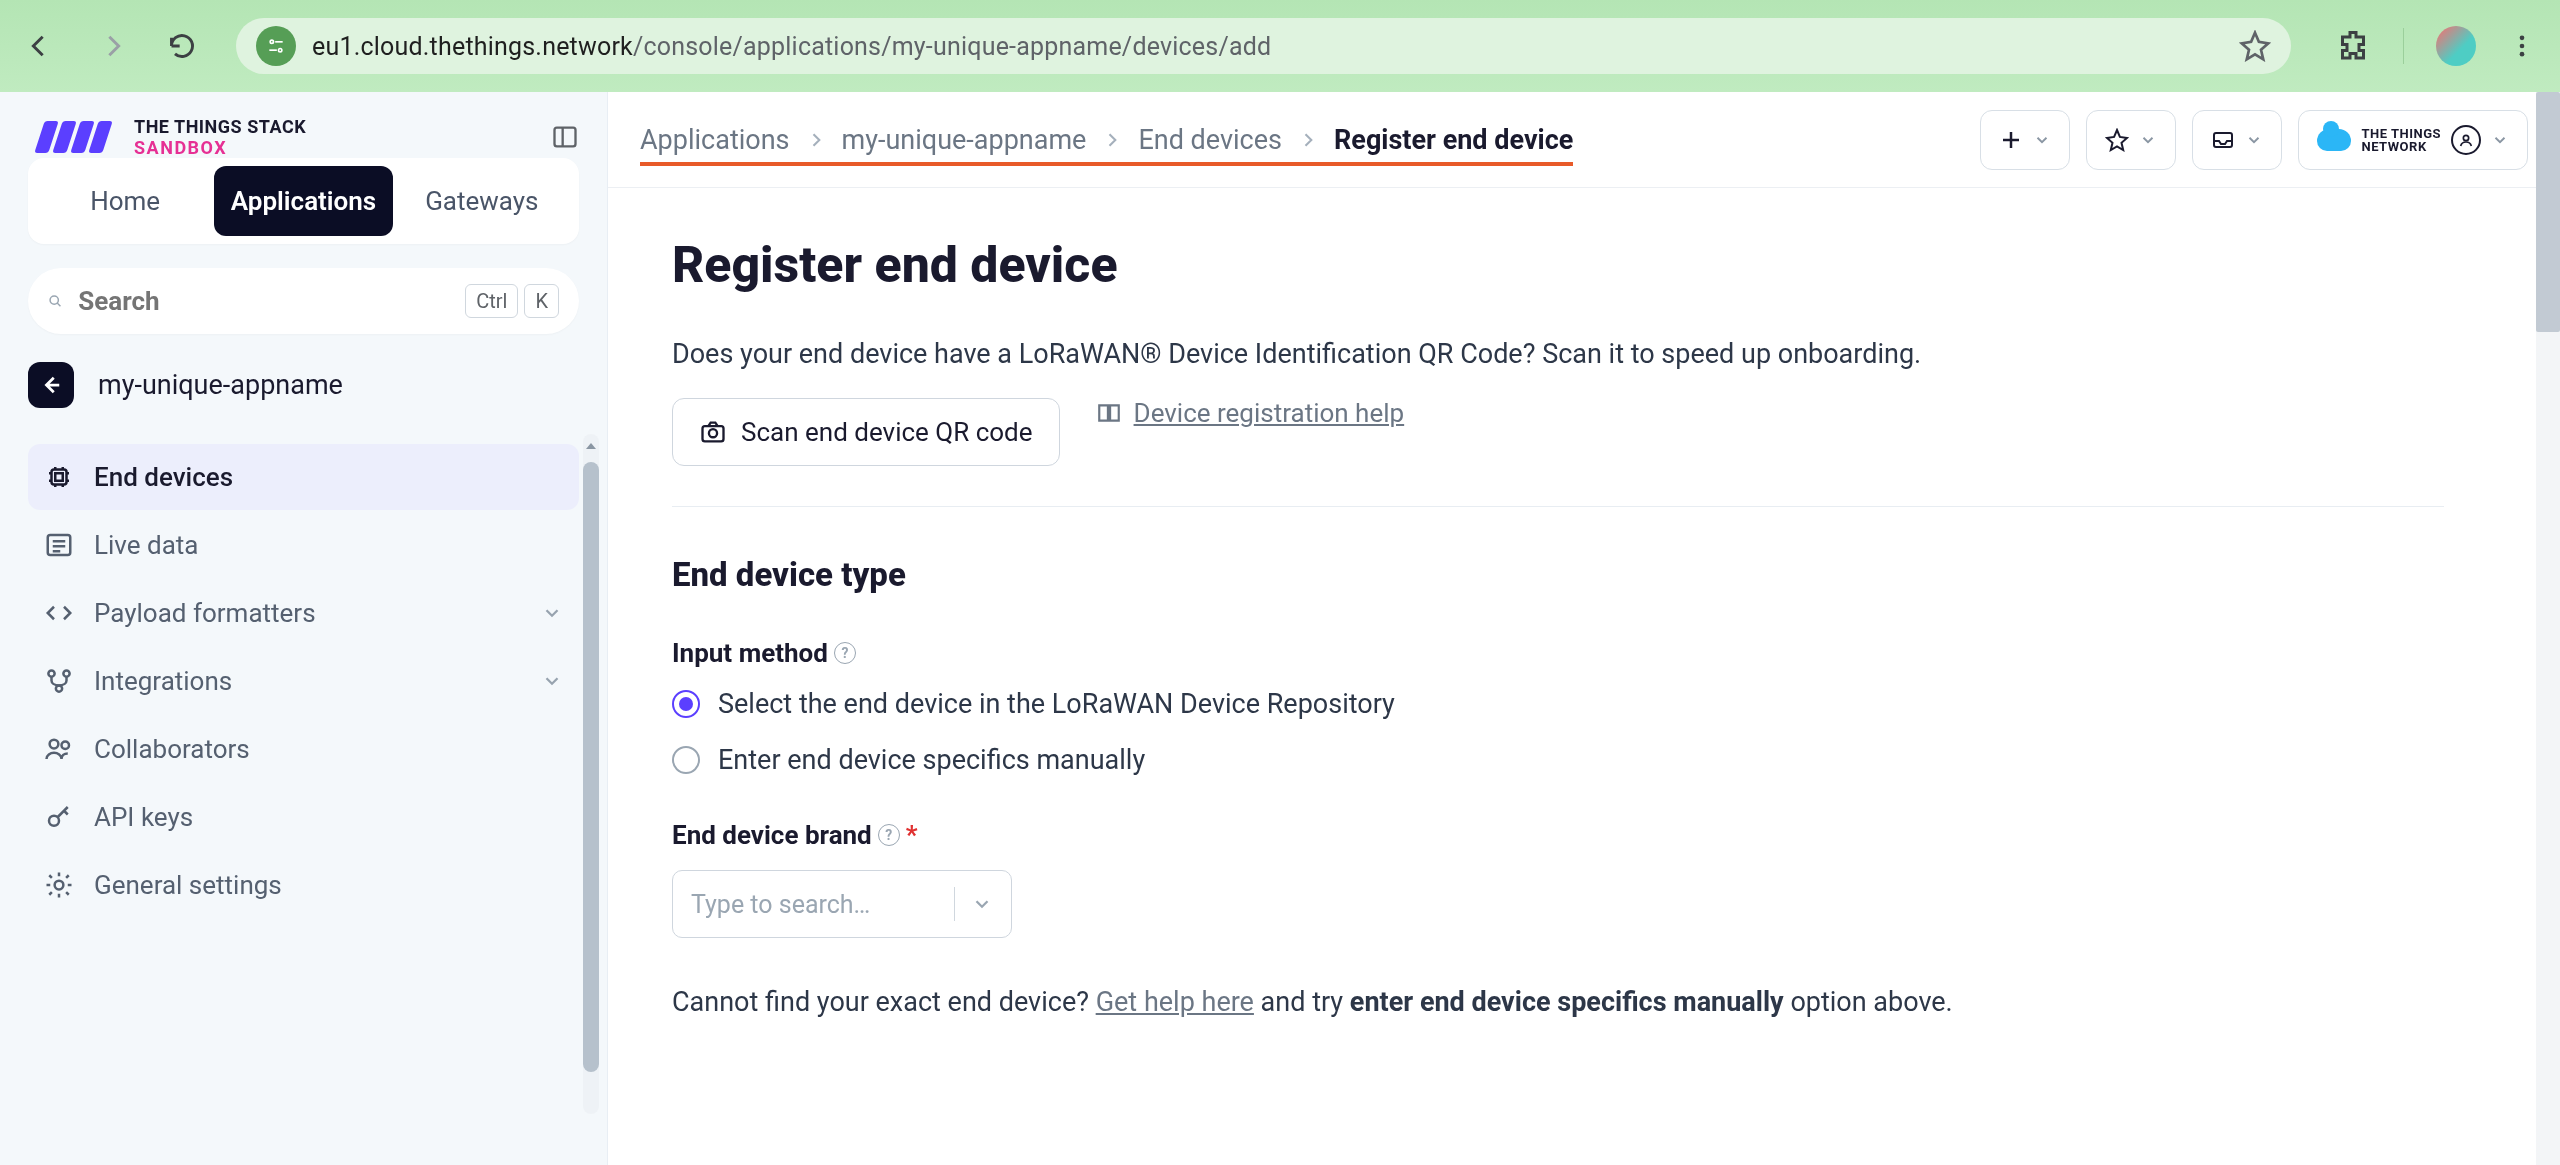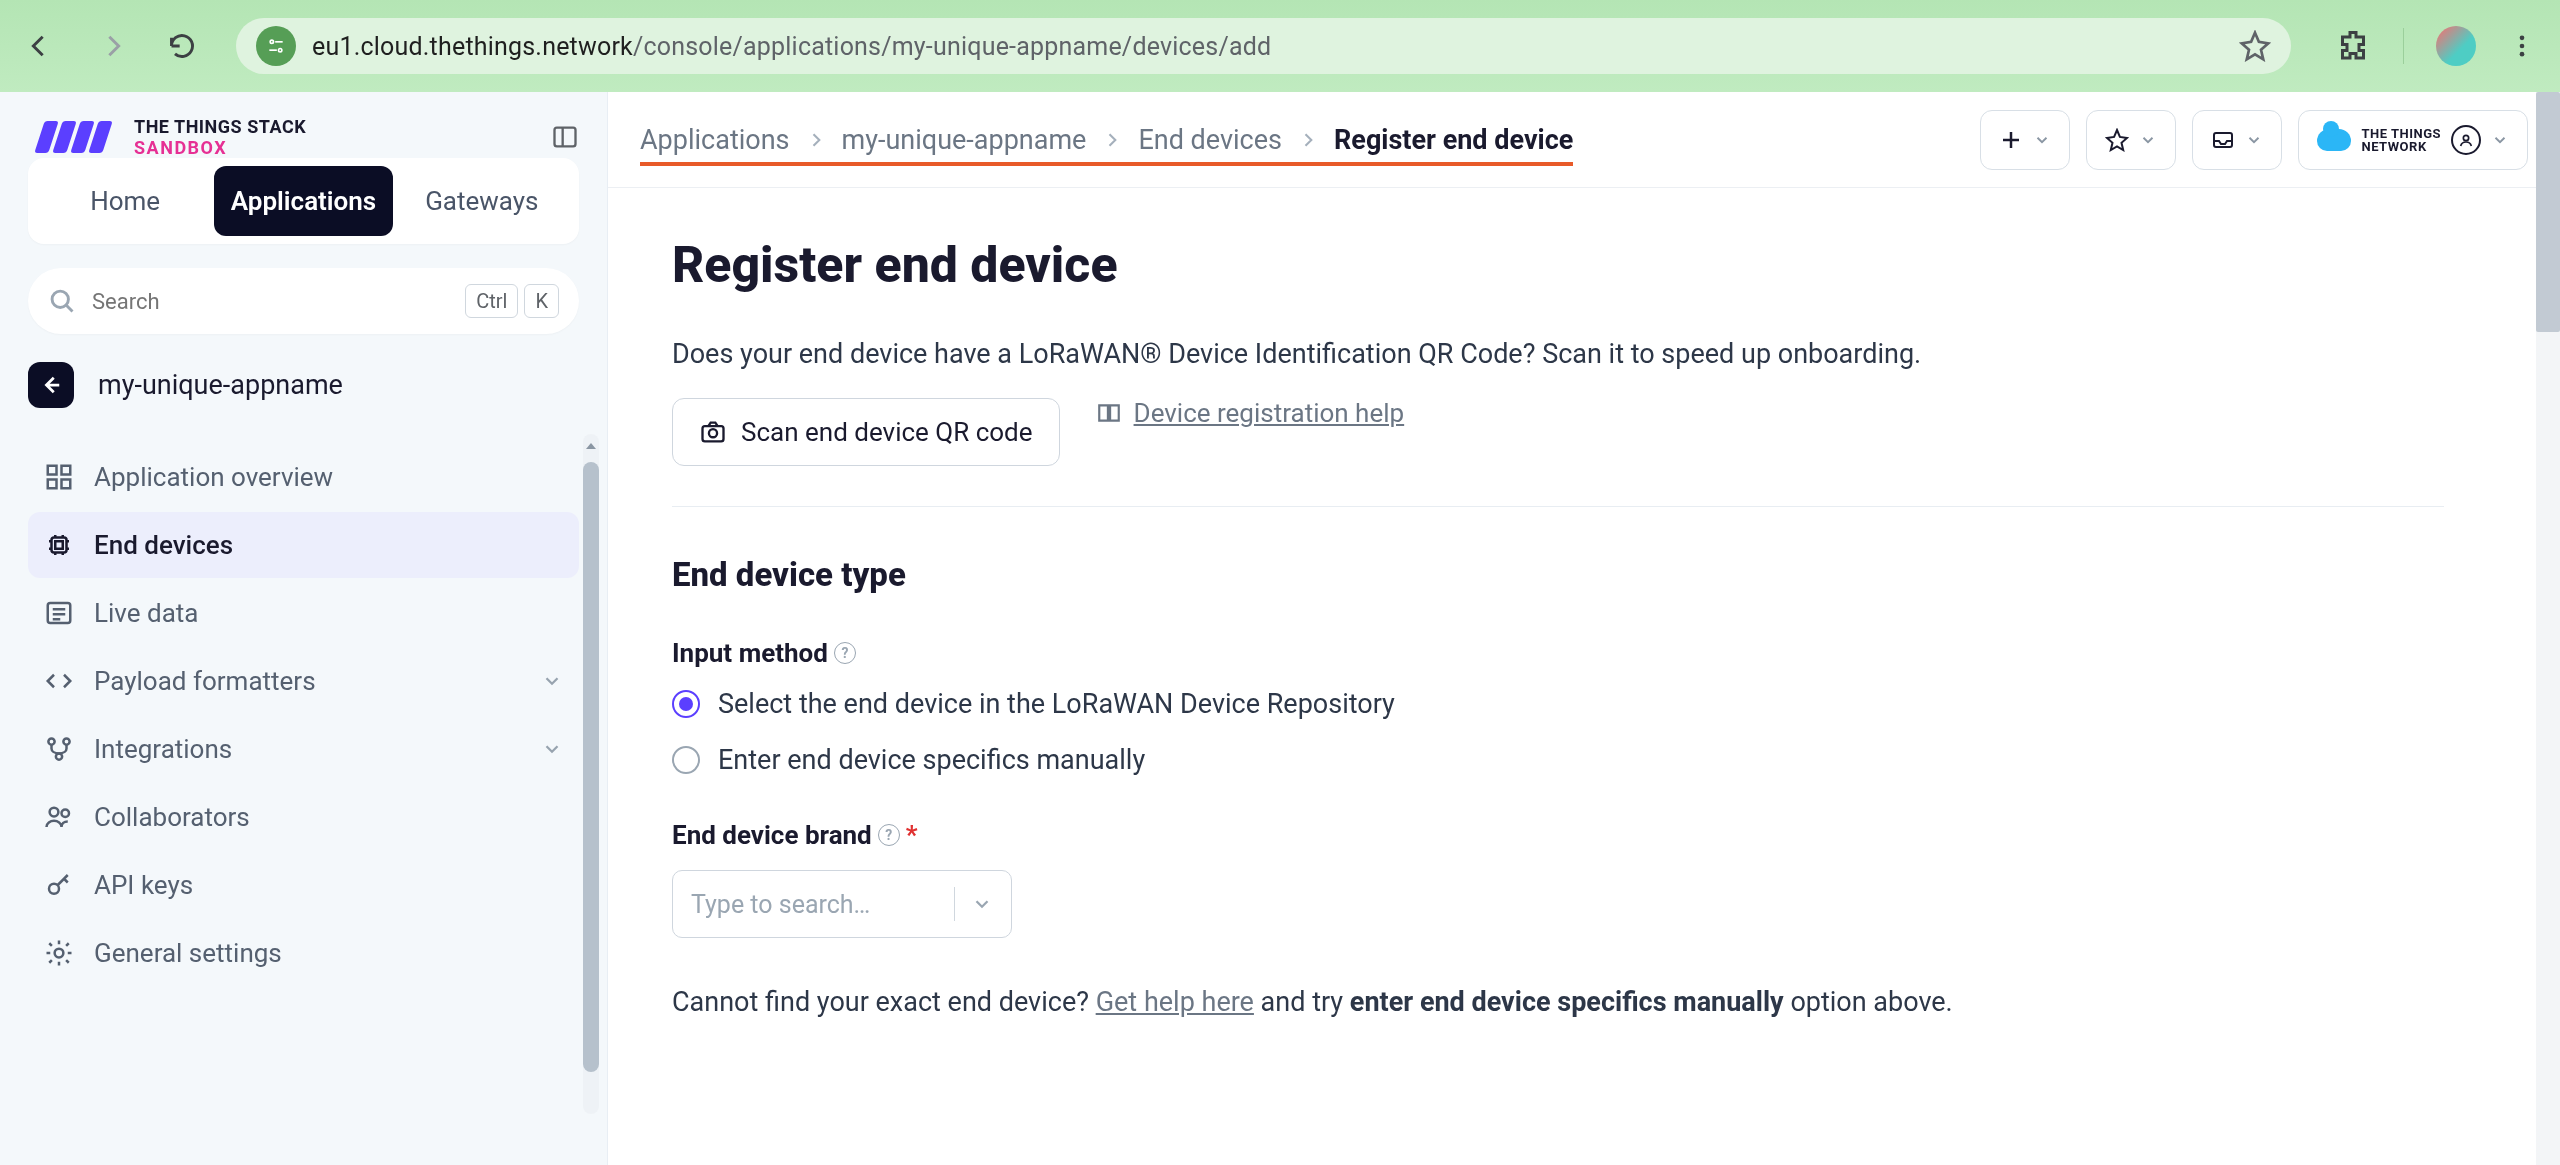--- a/index.html
+++ b/index.html
@@ -32,21 +32,21 @@
 .logo-text { display: flex; flex-direction: column; }
 .logo-text .line1 { font-weight: 700; font-size: 18px; color: #1a1a2e; letter-spacing: 0.5px; }
 .logo-text .line2 { font-weight: 700; font-size: 18px; color: #e63094; letter-spacing: 1.5px; }
 .panel-toggle { margin-left: auto; color: #5f6368; }
 
 .tab-switcher { background: #fff; border-radius: 16px; padding: 8px; display: flex; gap: 0; margin-bottom: 24px; box-shadow: 0 1px 2px rgba(0,0,0,0.03); }
 .tab-btn { flex: 1; padding: 20px 0; text-align: center; font-size: 26px; color: #4a5568; border-radius: 12px; cursor: pointer; }
 .tab-btn.active { background: #0b0d25; color: #fff; font-weight: 600; }
 
 .search-box { background: #fff; border-radius: 999px; padding: 16px 20px; display: flex; align-items: center; gap: 16px; margin-bottom: 28px; box-shadow: 0 1px 2px rgba(0,0,0,0.03); }
-.search-box input { border: none; outline: none; font-size: 22px; flex: 1; color: #737373; background: transparent; }
+.search-box input { border: none; outline: none; font-size: 26px; flex: 1; color: #737373; background: transparent; font-weight: bold; }
 .kbd-group { display: flex; gap: 6px; padding-left: 37px; }
 .kbd { border: 1px solid #d0d7de; border-radius: 6px; padding: 4px 10px; font-size: 20px; color: #5f6368; background: #fff; }
 
 .app-context { display: flex; align-items: center; gap: 24px; margin-bottom: 36px; padding-right: 20px; }
 .back-square { width: 46px; height: 46px; background: #0b0d25; border-radius: 12px; display: flex; align-items: center; justify-content: center; color: #fff; }
 .app-name { font-size: 27px; color: #1a1a2e; }
 
 .side-scroll { position: relative; }
 .side-scrollbar { position: absolute; right: -20px; top: -10px; width: 16px; height: 680px; background: #eef2f6; border-radius: 8px; }
 .side-scroll-thumb { position: absolute; right: -20px; top: 18px; width: 16px; height: 610px; background: #b6c1cc; border-radius: 8px; }
@@ -196,29 +196,20 @@
     </div>
 
     <div class="side-scroll">
       <div class="side-scrollbar"></div>
       <div class="side-scroll-thumb"></div>
       <svg class="side-scroll-arrow" viewBox="0 0 12 12">
           <path d="M1 9l5-6 5 6" fill="currentColor"></path>
         </svg>
 
       <nav class="side-nav">
-        <div class="side-item">
-          <svg class="side-ico" viewBox="0 0 24 24" fill="none" stroke="currentColor" stroke-width="2">
-              <rect x="3" y="3" width="7" height="7"></rect>
-              <rect x="14" y="3" width="7" height="7"></rect>
-              <rect x="3" y="14" width="7" height="7"></rect>
-              <rect x="14" y="14" width="7" height="7"></rect>
-            </svg>
-          <span>Application overview</span>
-        </div>
         <div class="side-item active">
           <svg class="side-ico" viewBox="0 0 24 24" fill="none" stroke="currentColor" stroke-width="2">
               <rect x="6" y="6" width="12" height="12" rx="2"></rect>
               <rect x="9" y="9" width="6" height="6"></rect>
               <line x1="4" y1="9" x2="6" y2="9"></line>
               <line x1="4" y1="15" x2="6" y2="15"></line>
               <line x1="18" y1="9" x2="20" y2="9"></line>
               <line x1="18" y1="15" x2="20" y2="15"></line>
               <line x1="9" y1="4" x2="9" y2="6"></line>
               <line x1="15" y1="4" x2="15" y2="6"></line>

